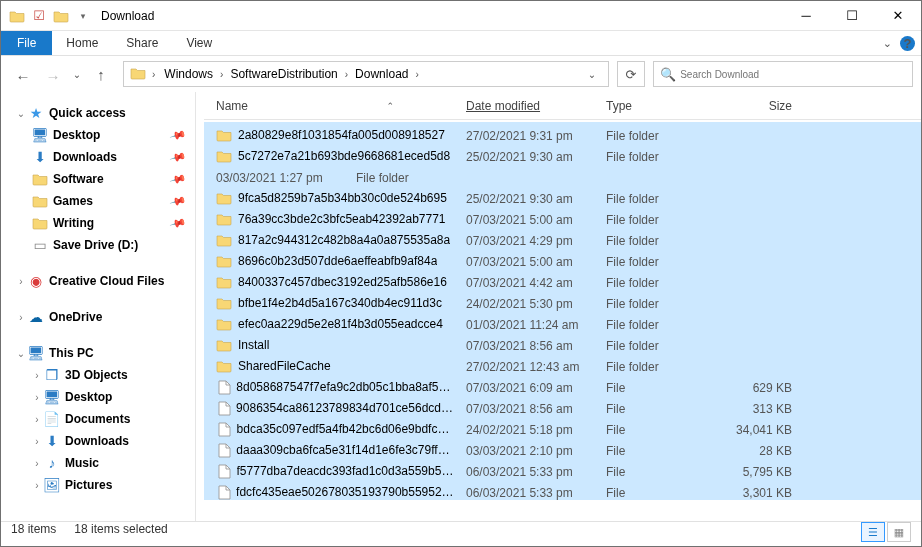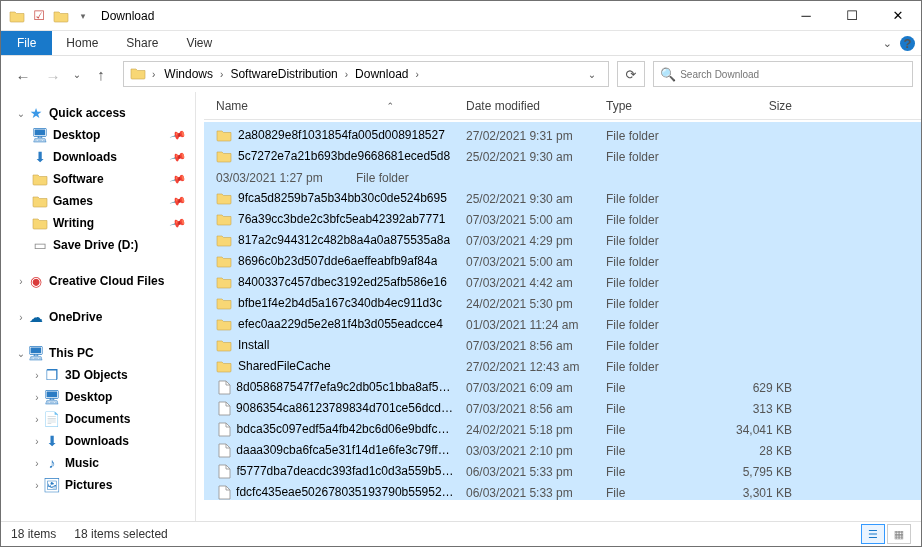--- a/index.html
+++ b/index.html
@@ -40,36 +40,36 @@
 .side-indent0 { padding-left: 14px; }
 .side-indent1 { padding-left: 30px; }
 .side-icon { width: 18px; height: 16px; display: flex; align-items: center; justify-content: center; font-size: 14px; margin-right: 4px; }
 .side-label { flex: 1; white-space: nowrap; overflow: hidden; text-overflow: ellipsis; font-weight: bold; }
 .pin { color: #777; font-size: 11px; margin-right: 6px; transform: rotate(30deg); }
 .chev { width: 12px; color: #777; font-size: 10px; display: inline-flex; justify-content: center; }
 .file-area { flex: 1; display: flex; flex-direction: column; overflow: hidden; padding-left: 8px; }
 .columns { height: 28px; display: flex; align-items: center; border-bottom: 1px solid #e5e5e5; color: #444; padding-left: 6px; }
 .col { padding: 0 6px; display: flex; align-items: center; }
 .col-name { width: 250px; }
-.col-date { width: 140px; }
+.col-date { width: 140px; text-decoration: underline; }
 .col-type { width: 118px; }
 .col-size { width: 80px; text-align: right; justify-content: flex-end; }
 .sort-ind { font-size: 9px; color: #555; margin-left: auto; padding-right: 60px; }
 .rows { flex: 1; overflow-y: auto; padding-top: 2px; }
 .row { height: 21px; display: flex; align-items: flex-end; padding-left: 6px; }
 .row.selected { background: #cce8ff; }
 .cell { padding: 0 6px; display: flex; align-items: center; white-space: nowrap; }
 .cell-name { width: 250px; overflow: hidden; }
 .cell-name-text { overflow: hidden; text-overflow: ellipsis; white-space: nowrap; }
 .cell-date { width: 140px; color: #555; }
 .cell-type { width: 118px; color: #555; }
 .cell-size { width: 80px; text-align: right; justify-content: flex-end; color: #555; }
 .folder-icon { width: 18px; height: 16px; display: inline-flex; align-items: center; margin-right: 4px; }
 .file-icon { width: 18px; height: 16px; display:inline-flex; align-items:center; justify-content:center; margin-right:4px; }
-.statusbar { height: 25px; border-top: 1px solid #e1e1e1; display: flex; align-items: center; padding: 0 10px; color: #333; gap: 18px; }
+.statusbar { height: 25px; border-top: 1px solid #e1e1e1; display: flex; align-items: flex-start; padding: 0 10px; color: #333; gap: 18px; }
 .status-icons { margin-left: auto; display: flex; gap: 2px; }
 .status-icon-btn { width: 24px; height: 20px; border: 1px solid #ccc; display: flex; align-items: center; justify-content: center; font-size: 11px; color: #888; background: #fff; }
 .status-icon-btn.active { border-color:#3399ff; color:#1979ca; background:#eaf4ff; }
 svg.foldersvg { width: 16px; height: 14px; }
 svg.filesvg { width: 13px; height: 15px; }
 </style>
 </head>
 <body>
 
 <div class="titlebar">

